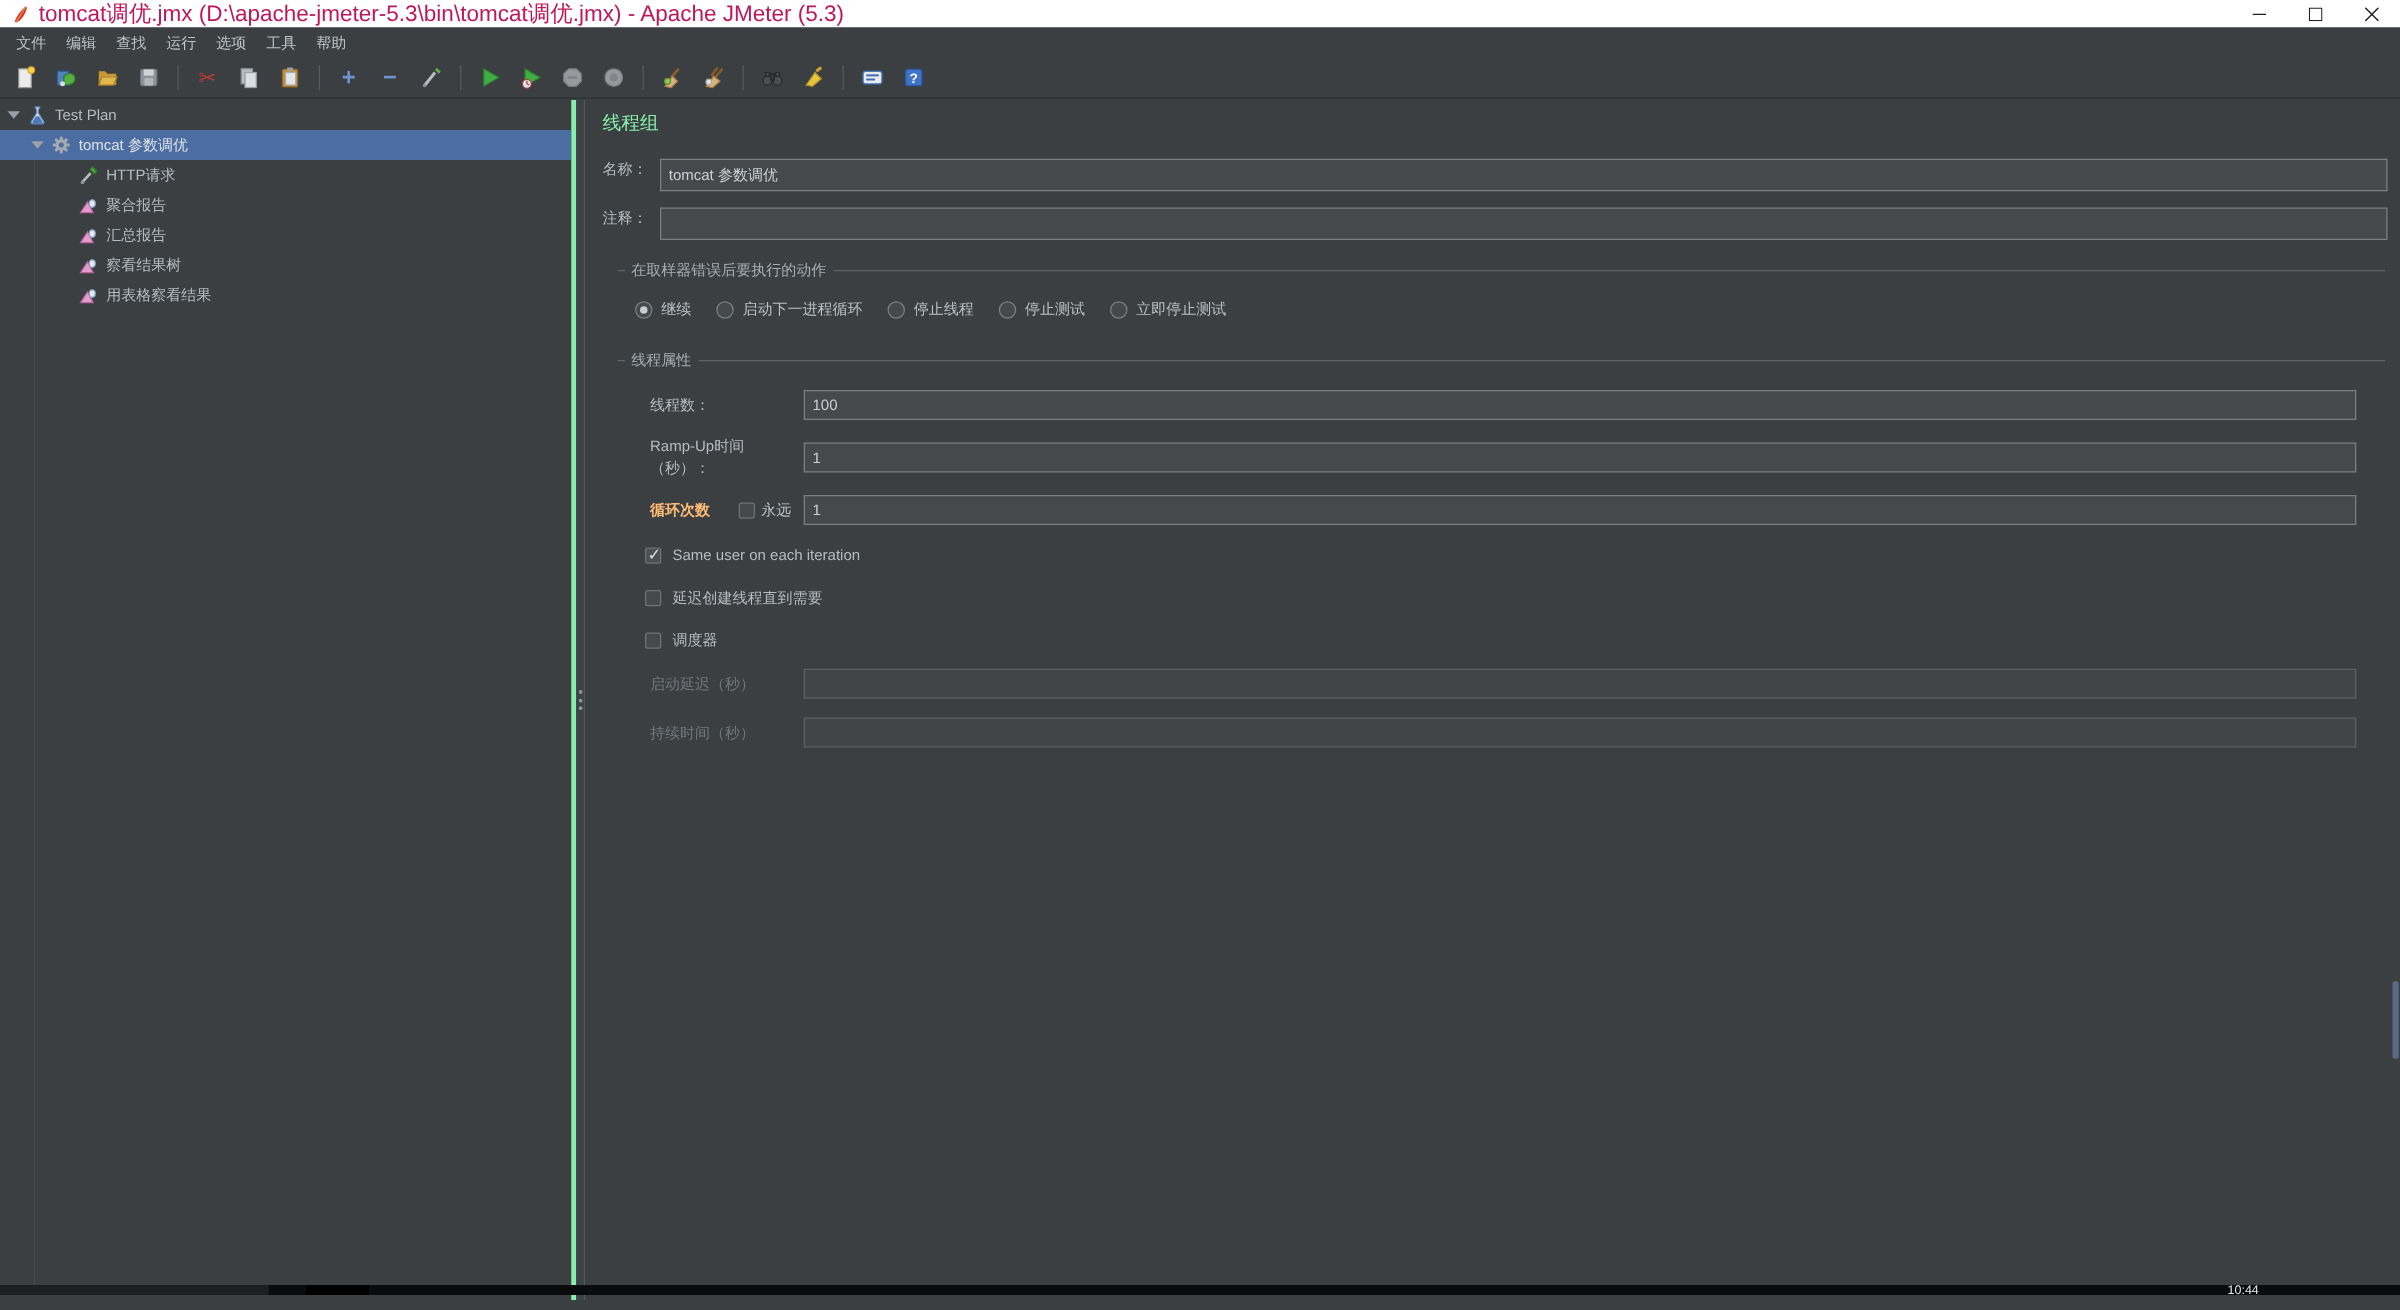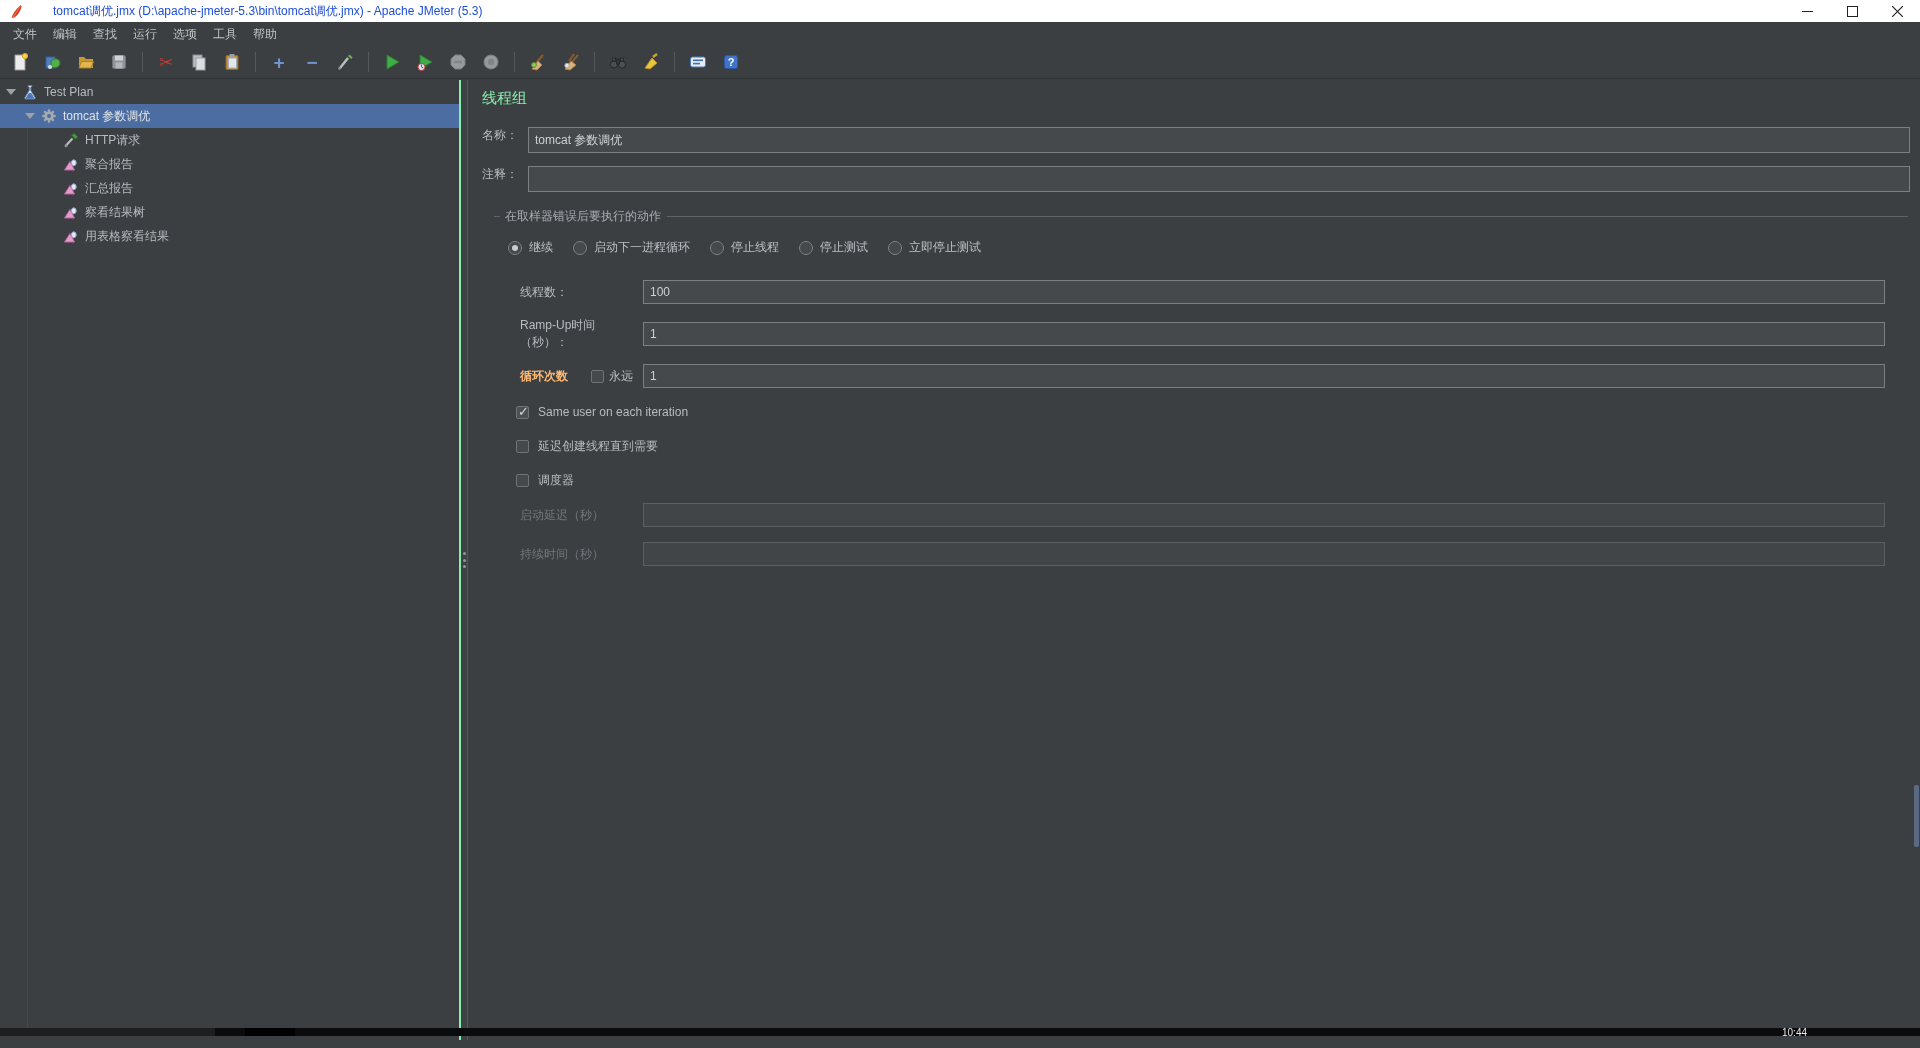--- a/index.html
+++ b/index.html
@@ -9,21 +9,21 @@
     background:#3c3f41; color:#bbc1c5; font-size:12px;
     position:relative;
   }
 
   
   .titlebar {
     position:absolute; left:0; top:0; width:1920px; height:22px;
     background:#ffffff; color:#000; display:flex; align-items:center;
   }
   .titlebar .app-icon { width:15px; height:15px; margin:0 7px 0 9px; }
-  .titlebar .title-text { font-size:12px; color:#1d4ed8;margin-left:22px; }
+  .titlebar .title-text { font-size:18px; color:#be185d; }
   .win-controls { margin-left:auto; display:flex; height:100%; }
   .win-btn { width:45px; height:100%; display:flex; align-items:center; justify-content:center; color:#222; }
   .win-btn svg { display:block; }
 
   
   .menubar {
     position:absolute; left:0; top:22px; width:1920px; height:24px;
     background:#3c3f41; display:flex; align-items:center; padding-left:5px;
   }
   .menu-item { padding:3px 8px; color:#bdc3c7; cursor:default; }
@@ -41,21 +41,21 @@
   .glyph-blue { color:#6e93cf; font-size:19px; font-weight:bold; line-height:1; }
   .glyph-cut { color:#c43b34; font-size:17px; line-height:1; }
 
   
   .content {
     position:absolute; left:0; top:80px; width:1920px; height:960px;
     display:flex;
   }
   .tree-panel {
     width:461px; height:100%; background:#3c3f41; position:relative;
-    border-right:2px solid #86efac; overflow:hidden;
+    border-right:4px solid #86efac; overflow:hidden;
   }
   .tree-guideline {
     position:absolute; left:27px; top:24px; width:1px; height:930px; background:#46494b;
   }
   .tree-row {
     position:relative; height:24px; display:flex; align-items:center; white-space:nowrap;
   }
   .tree-row.selected { background:#4c6da2; }
   .tree-row.selected .tlabel { color:#dde2e6; }
   .tlabel { color:#b5bcc1; margin-left:6px; }
@@ -418,20 +418,21 @@
           <span>停止测试</span>
         </span>
         <span class="radio-opt">
           <span class="radio"></span>
           <span>立即停止测试</span>
         </span>
       </div>
     </div>
 
     <div class="tborder" style="margin-top:24px;">
+      <div class="tb-head">线程属性</div>
 
       <div class="frow" style="margin-top:15px;">
         <span class="flabel2">线程数：</span>
         <input class="tf grow" style="margin-right: 0px;" type="text" value="100">
       </div>
 
       <div class="frow">
         <span class="flabel2">Ramp-Up时间（秒）：</span>
         <input class="tf grow" style="margin-right: 0px;" type="text" value="1">
       </div>

